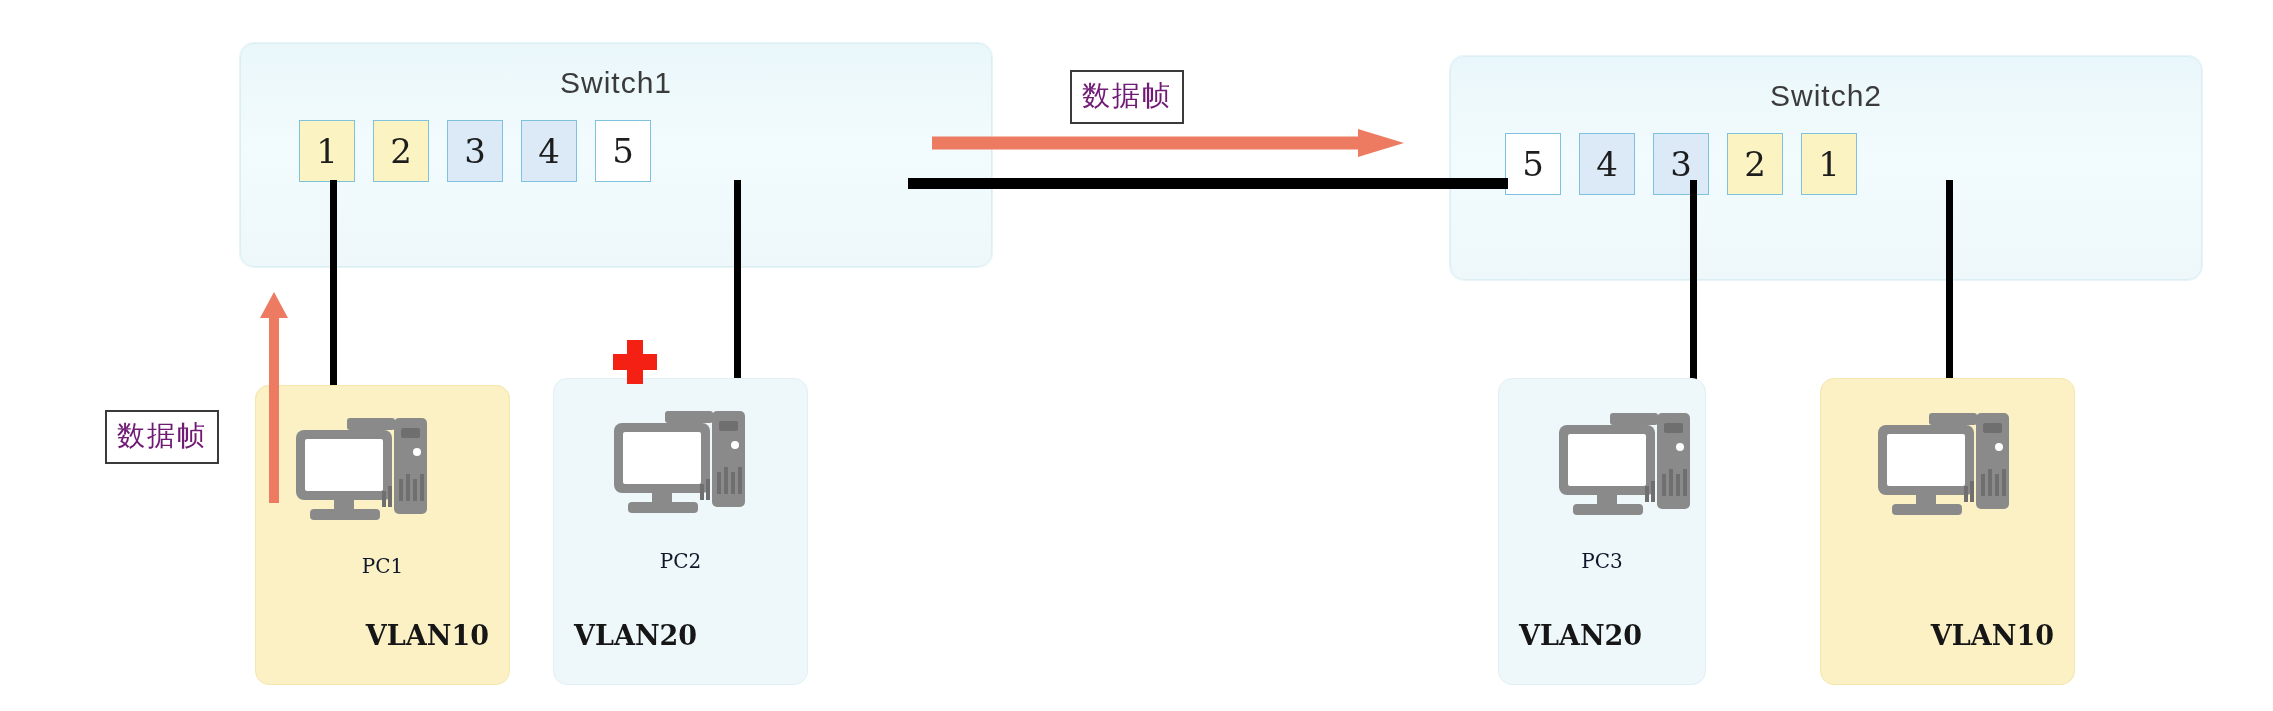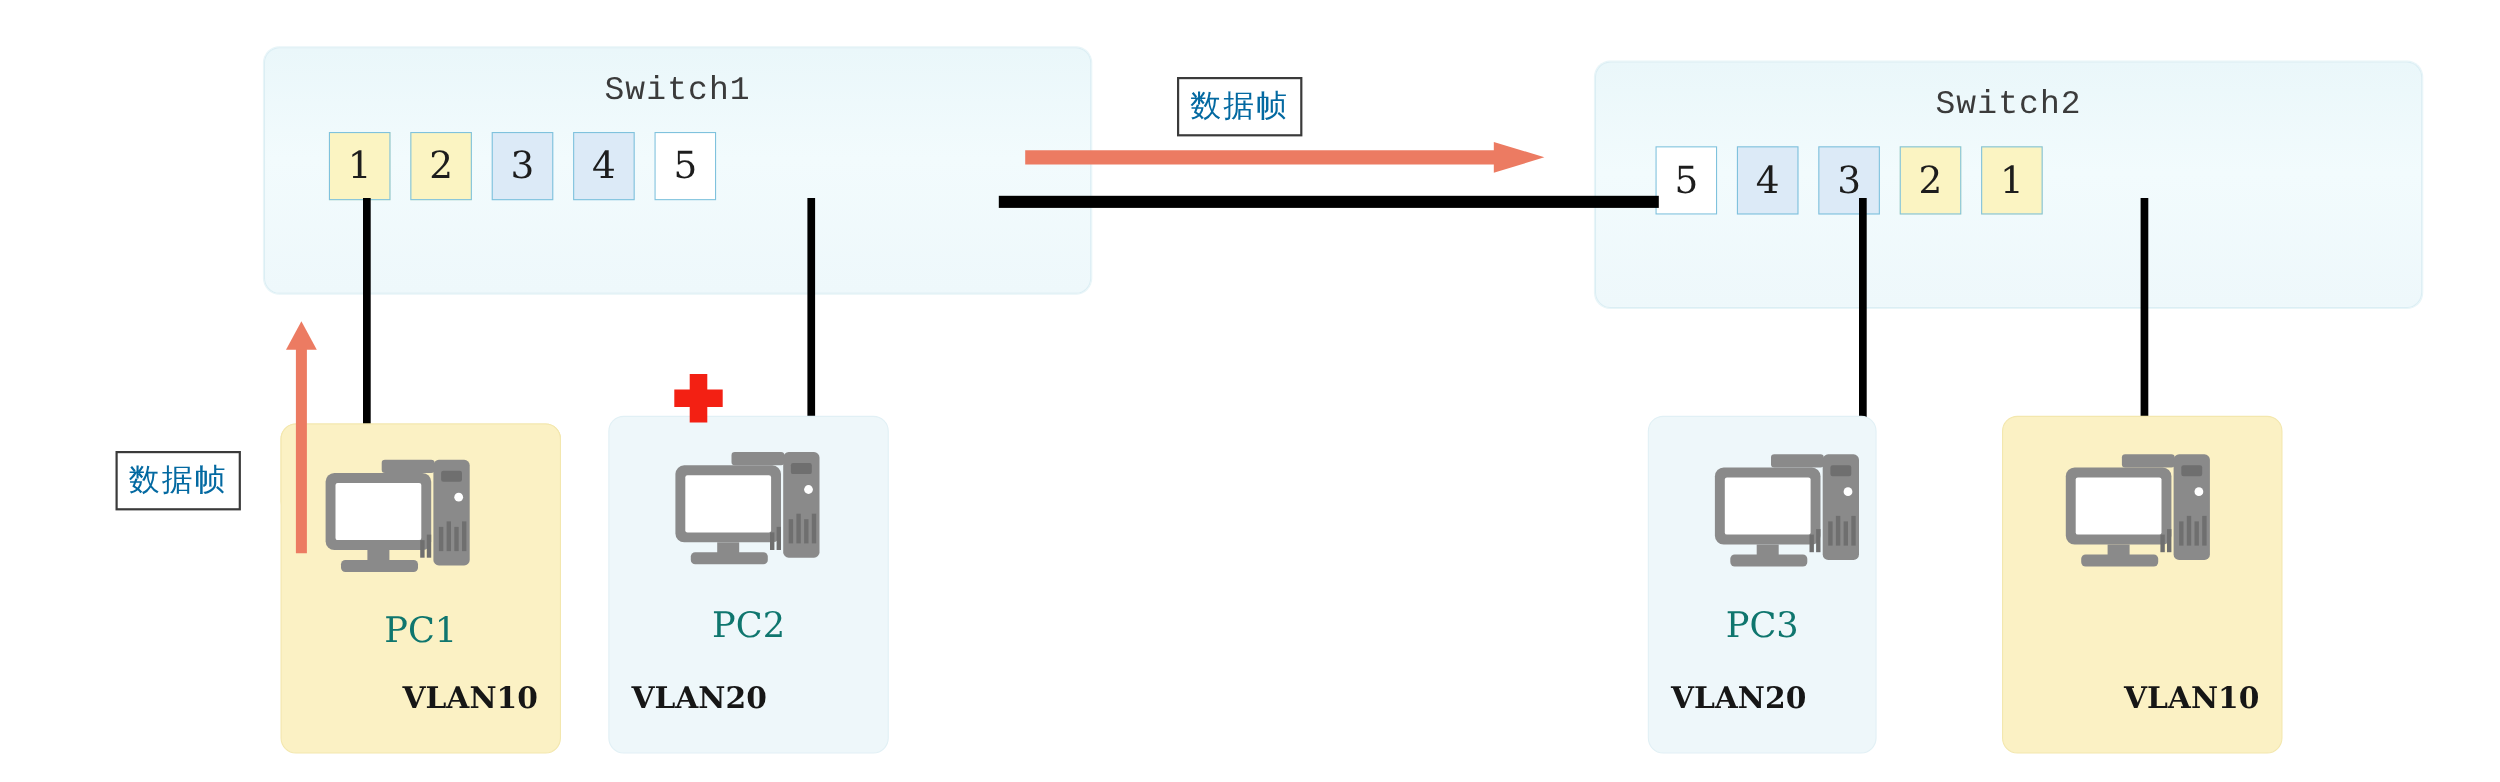--- a/index.html
+++ b/index.html
@@ -25,21 +25,21 @@
     background: linear-gradient(180deg, #eaf7fa 0%, #f2fbfd 45%, #eef8fb 100%);
     border: 1px solid #dbeef4;
     box-shadow: 0 0 0 1px rgba(210,235,242,0.5);
   }
   .switch-title {
     position: absolute;
     top: 22px;
     left: 0;
     width: 100%;
     text-align: center;
-    font-family: Liberation Mono, monospace;
+    font-family: Liberation Sans, sans-serif;
     font-size: 30px;
     color: #3b3b3b;
     letter-spacing: 1px;
   }
   .port-row {
     position: absolute;
     top: 76px;
     display: flex;
     gap: 18px;
   }
@@ -72,22 +72,22 @@
   .pc-box.blue {
     background: #eef7fa;
     border: 1px solid #e1f0f5;
   }
   .pc-label {
     position: absolute;
     left: 0;
     width: 100%;
     text-align: center;
     font-family: "DejaVu Serif", "Liberation Serif", serif;
-    font-size: 32px;
-    color: #0f766e;
+    font-size: 20px;
+    color: #0f172a;
   }
   .vlan-label {
     position: absolute;
     bottom: 33px;
     font-family: "DejaVu Serif", "Liberation Serif", serif;
     font-weight: bold;
     font-size: 27px;
     color: #161616;
     white-space: nowrap;
   }
@@ -110,21 +110,21 @@
   }
 
   
   .note-box {
     position: absolute;
     border: 2px solid #3a3a3a;
     background: #ffffff;
     padding: 5px 10px 7px 10px;
     font-family: "DejaVu Sans", "Liberation Sans", sans-serif;
     font-size: 28px;
-    color: #0369a1;
+    color: #701a75;
     letter-spacing: 2px;
     white-space: nowrap;
     z-index: 6;
   }
 
   
   .arrow-h, .arrow-v { position: absolute; z-index: 4; }
 
   
   .cross-marker { position: absolute; z-index: 7; }

